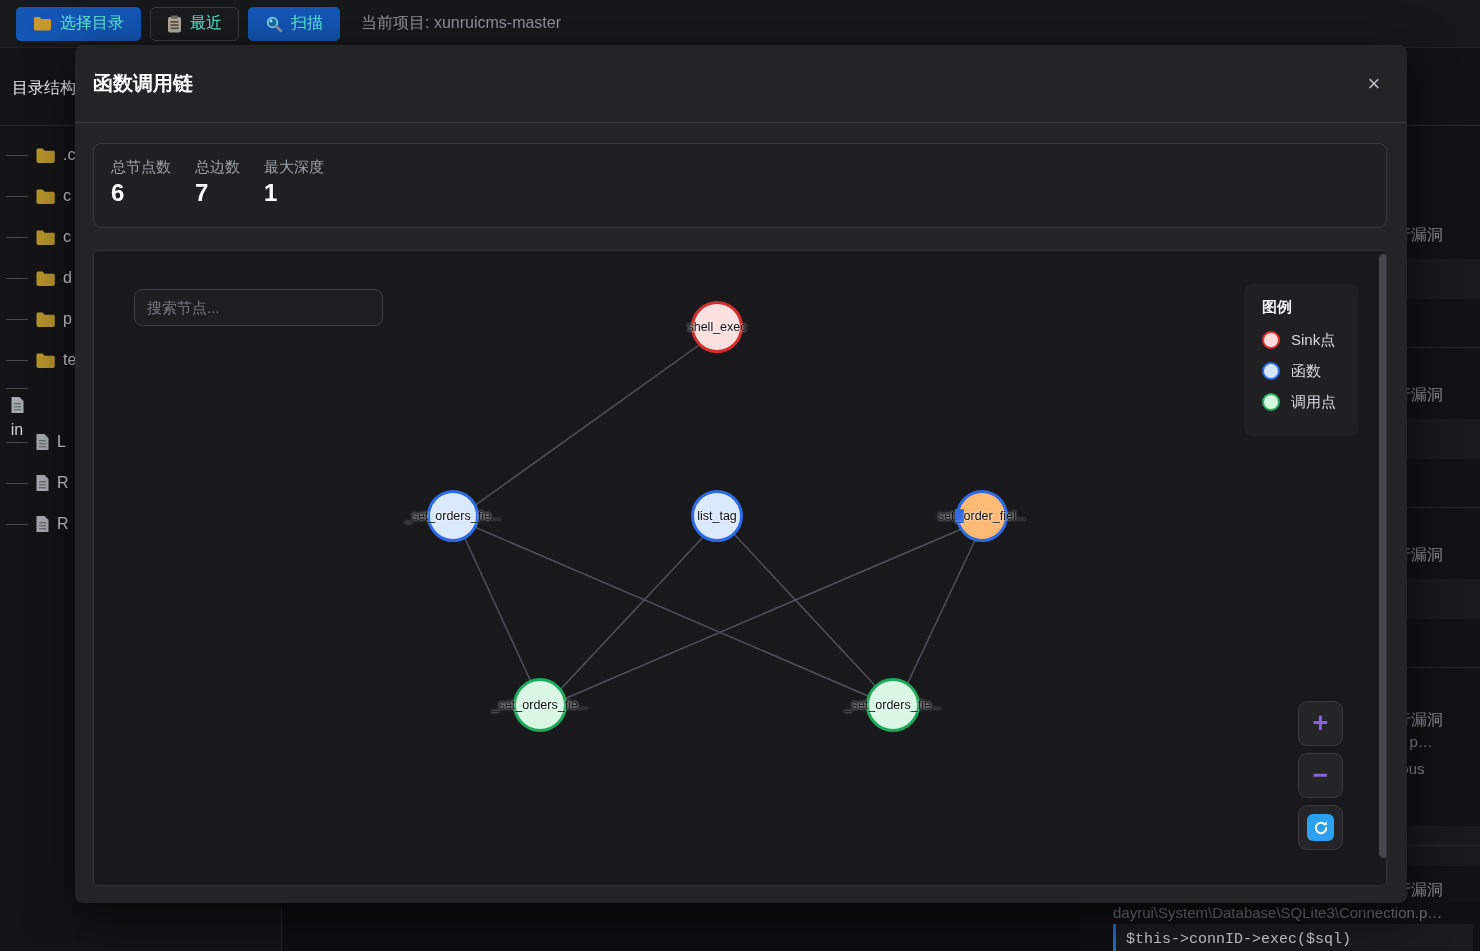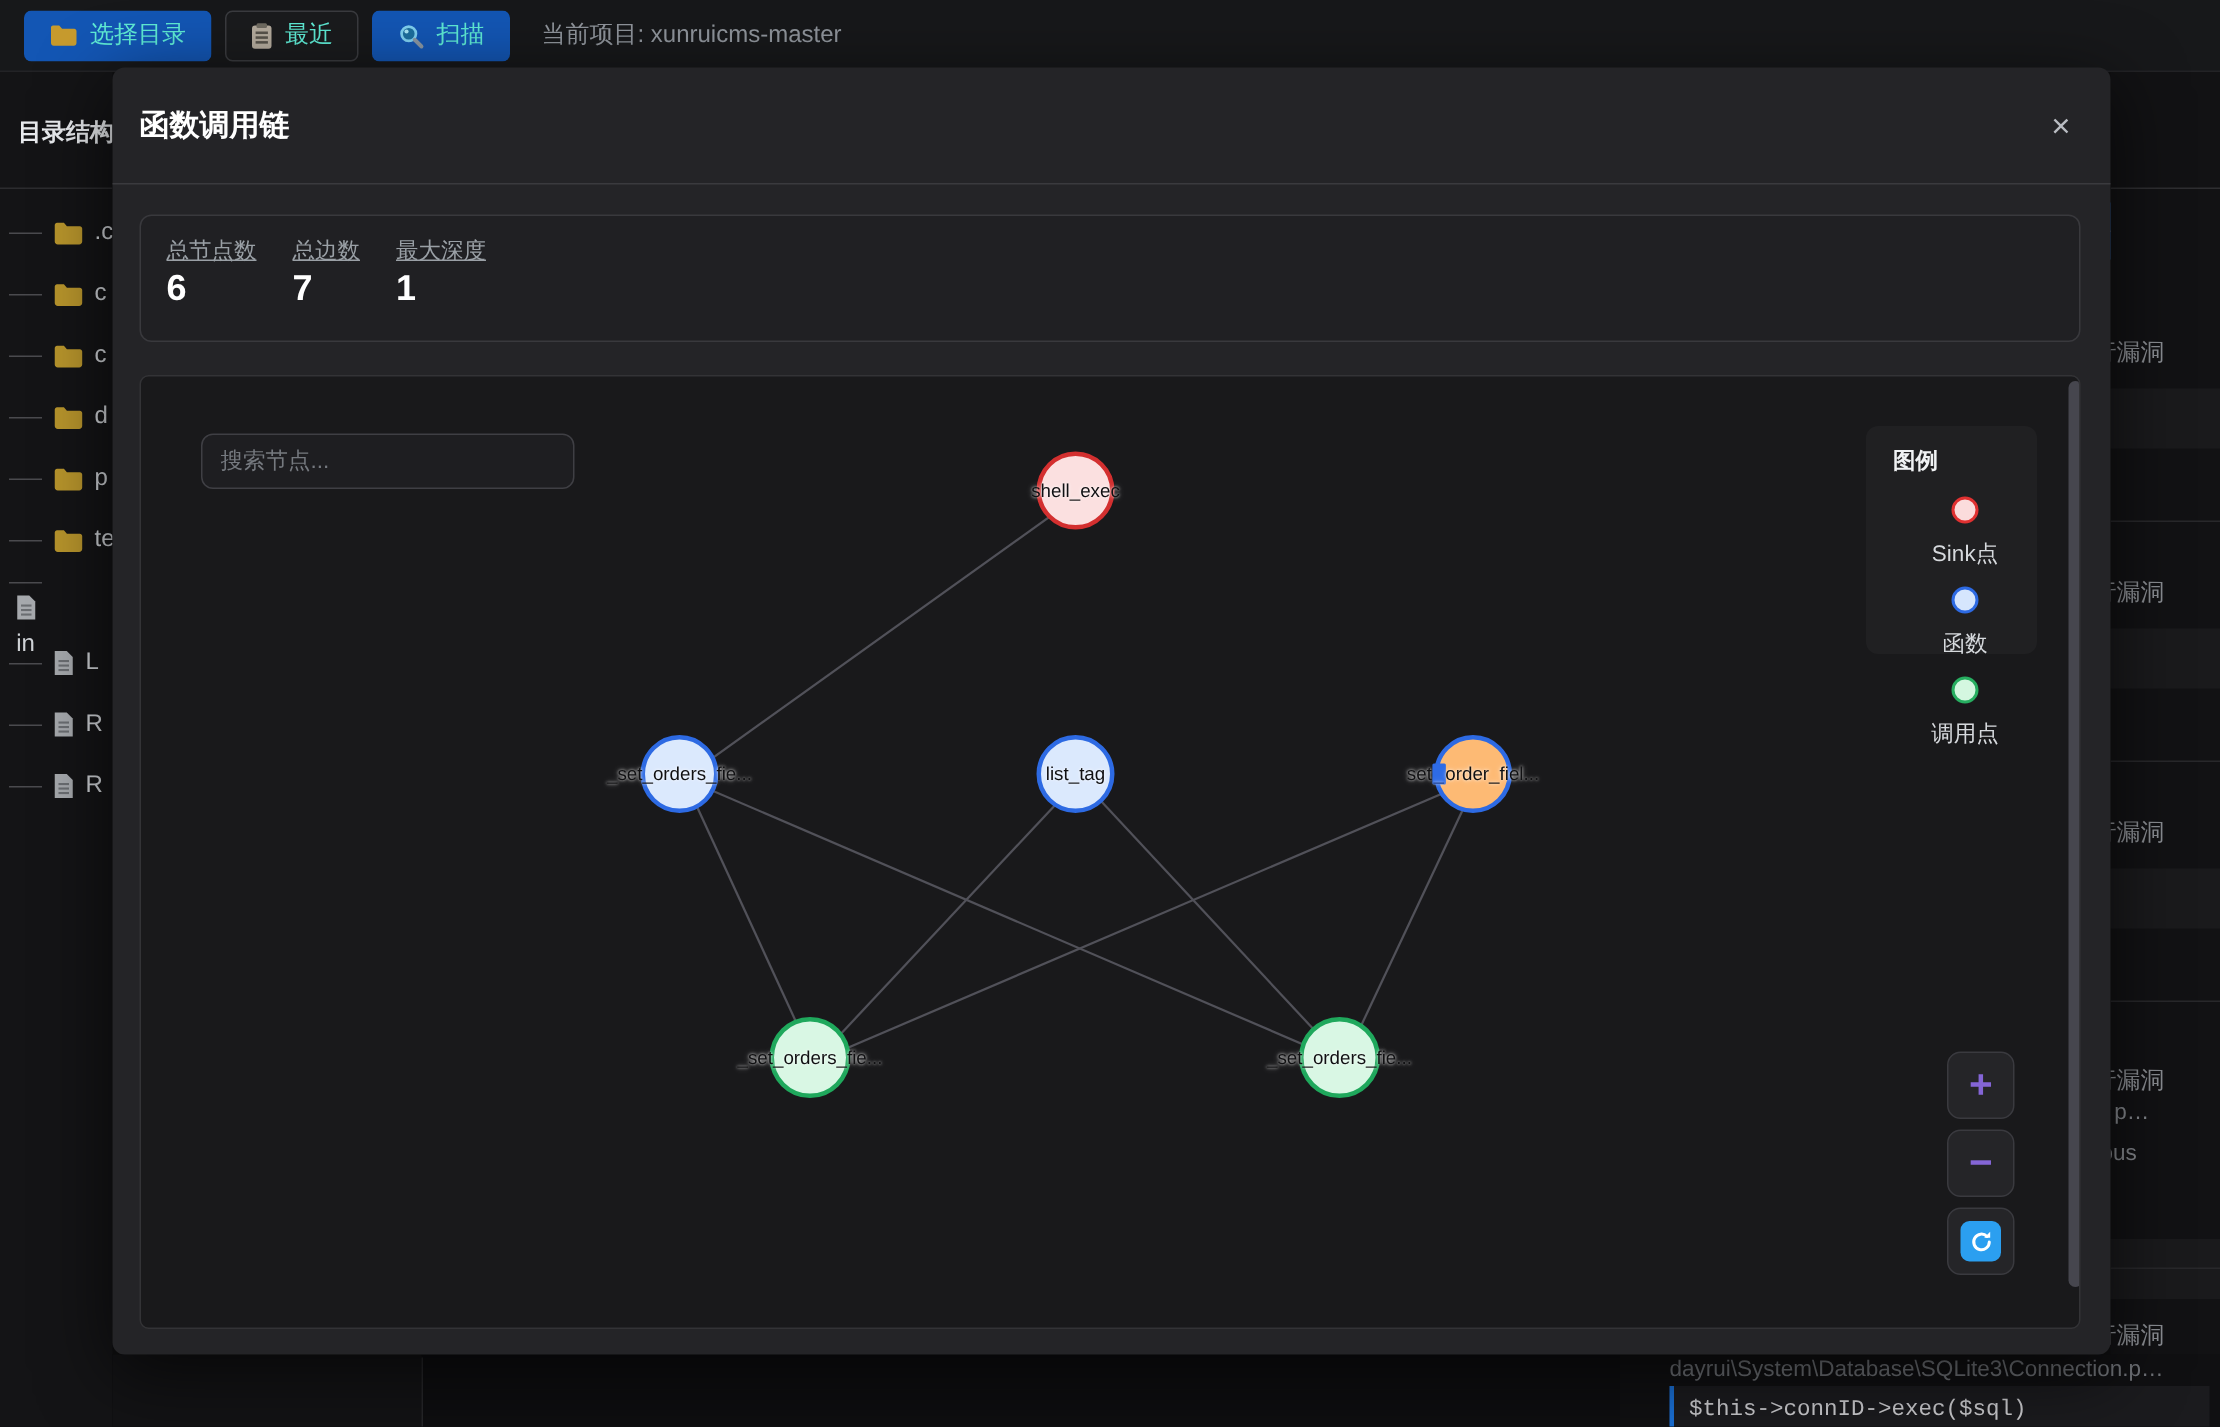--- a/index.html
+++ b/index.html
@@ -12,21 +12,21 @@
             border-bottom:1px solid #232326; }
   .tb-btn { height:34px; display:inline-flex; align-items:center; gap:8px; padding:0 16px;
             border-radius:5px; font-size:16px; color:#5eead4; border:1px solid transparent;
             cursor:pointer; background:#1356b4; }
   .tb-btn.ghost { background:#1a1b1d; border:1px solid #3a3b3f; }
   .project-label { margin-left:12px; font-size:16px; color:#8f949b; }
 
   
   .sidebar { position:absolute; left:0; top:48px; width:75px; height:903px; background:#141416;
              overflow:hidden; z-index:1; }
-  .sidebar-title { position:absolute; left:12px; top:30px; font-size:16px; font-weight:bold;
+  .sidebar-title { position:absolute; left:12px; top:30px; font-size:16px; font-weight:normal;
                    color:#e8eaed; white-space:nowrap; }
   .sidebar-divider { position:absolute; left:0; top:77px; width:75px; height:1px; background:#2c2c2f; }
   .tree-row { position:absolute; left:0; height:26px; display:flex; align-items:center; gap:7px;
               padding-left:6px; white-space:nowrap; }
   .tree-dash { width:22px; height:0; border-top:1px solid #4a4a4e; flex:none; }
   .tree-label { font-size:16px; color:#cfd2d6; }
 
   
   .right-col { position:absolute; left:1407px; top:48px; width:73px; height:855px;
                background:#121214; overflow:hidden; z-index:1; }
@@ -56,34 +56,34 @@
            border-radius:8px; z-index:10; box-shadow:0 12px 48px rgba(0,0,0,.65); }
   .modal-header { position:relative; height:78px; border-bottom:1px solid #3a3a3e;
                   display:flex; align-items:center; padding-left:18px; }
   .modal-title { font-size:20px; font-weight:bold; color:#fff; }
   .modal-close { position:absolute; right:18px; top:24px; width:30px; height:30px; background:none;
                  border:none; color:#b9bcc2; font-size:22px; cursor:pointer; line-height:30px; }
 
   .stats-bar { position:absolute; left:18px; top:98px; width:1294px; height:85px; background:#202023;
                border:1px solid #39393d; border-radius:8px; display:flex; gap:24px;
                padding:14px 0 0 17px; }
-  .stat-label { font-size:15px; color:#9aa0a6;text-decoration:underline; }
+  .stat-label { font-size:15px; color:#9aa0a6; }
   .stat-value { font-size:24px; font-weight:bold; color:#fff; margin-top:2px; }
 
   .graph-box { position:absolute; left:18px; top:205px; width:1294px; height:636px; background:#19191b;
                border:1px solid #333336; border-radius:6px; overflow:hidden; }
   .search-input { position:absolute; left:40px; top:38px; width:249px; height:37px; background:#1e1e21;
                   border:1px solid #3f3f44; border-radius:8px; color:#bfc3c8; font-size:15px;
                   padding:16px 12px; outline:none; }
   .search-input::placeholder { color:#75797f; }
 
   .legend { position:absolute; left:1150px; top:33px; width:114px; height:152px;
             background:rgba(255,255,255,0.03); border-radius:8px; padding:14px 0 0 18px; }
   .legend-title { font-size:15px; font-weight:bold; color:#f0f2f4; margin-bottom:14px; }
-  .legend-item { display:flex; align-items:center; gap:11px; margin-bottom:12px;flex-direction:column; }
+  .legend-item { display:flex; gap:11px; margin-bottom:12px; }
   .legend-dot { width:18px; height:18px; border-radius:50%; flex:none; }
   .legend-label { font-size:15px; color:#d6d9dd; white-space:nowrap; }
 
   #edges { position:absolute; left:0; top:0; }
   .gnode { position:absolute; border-radius:50%; z-index:3; cursor:pointer; }
   .gnode-label { position:absolute; left:50%; top:50%; transform:translate(-50%,-50%);
                  font-size:12.5px; color:#101012; white-space:nowrap; z-index:4;
                  text-shadow:0 0 2px rgba(255,255,255,.9),0 0 4px rgba(255,255,255,.45); }
   .sel-char { background:#2e6be6; color:#1a3c8f; padding:0 1px; border-radius:1px; }
 

